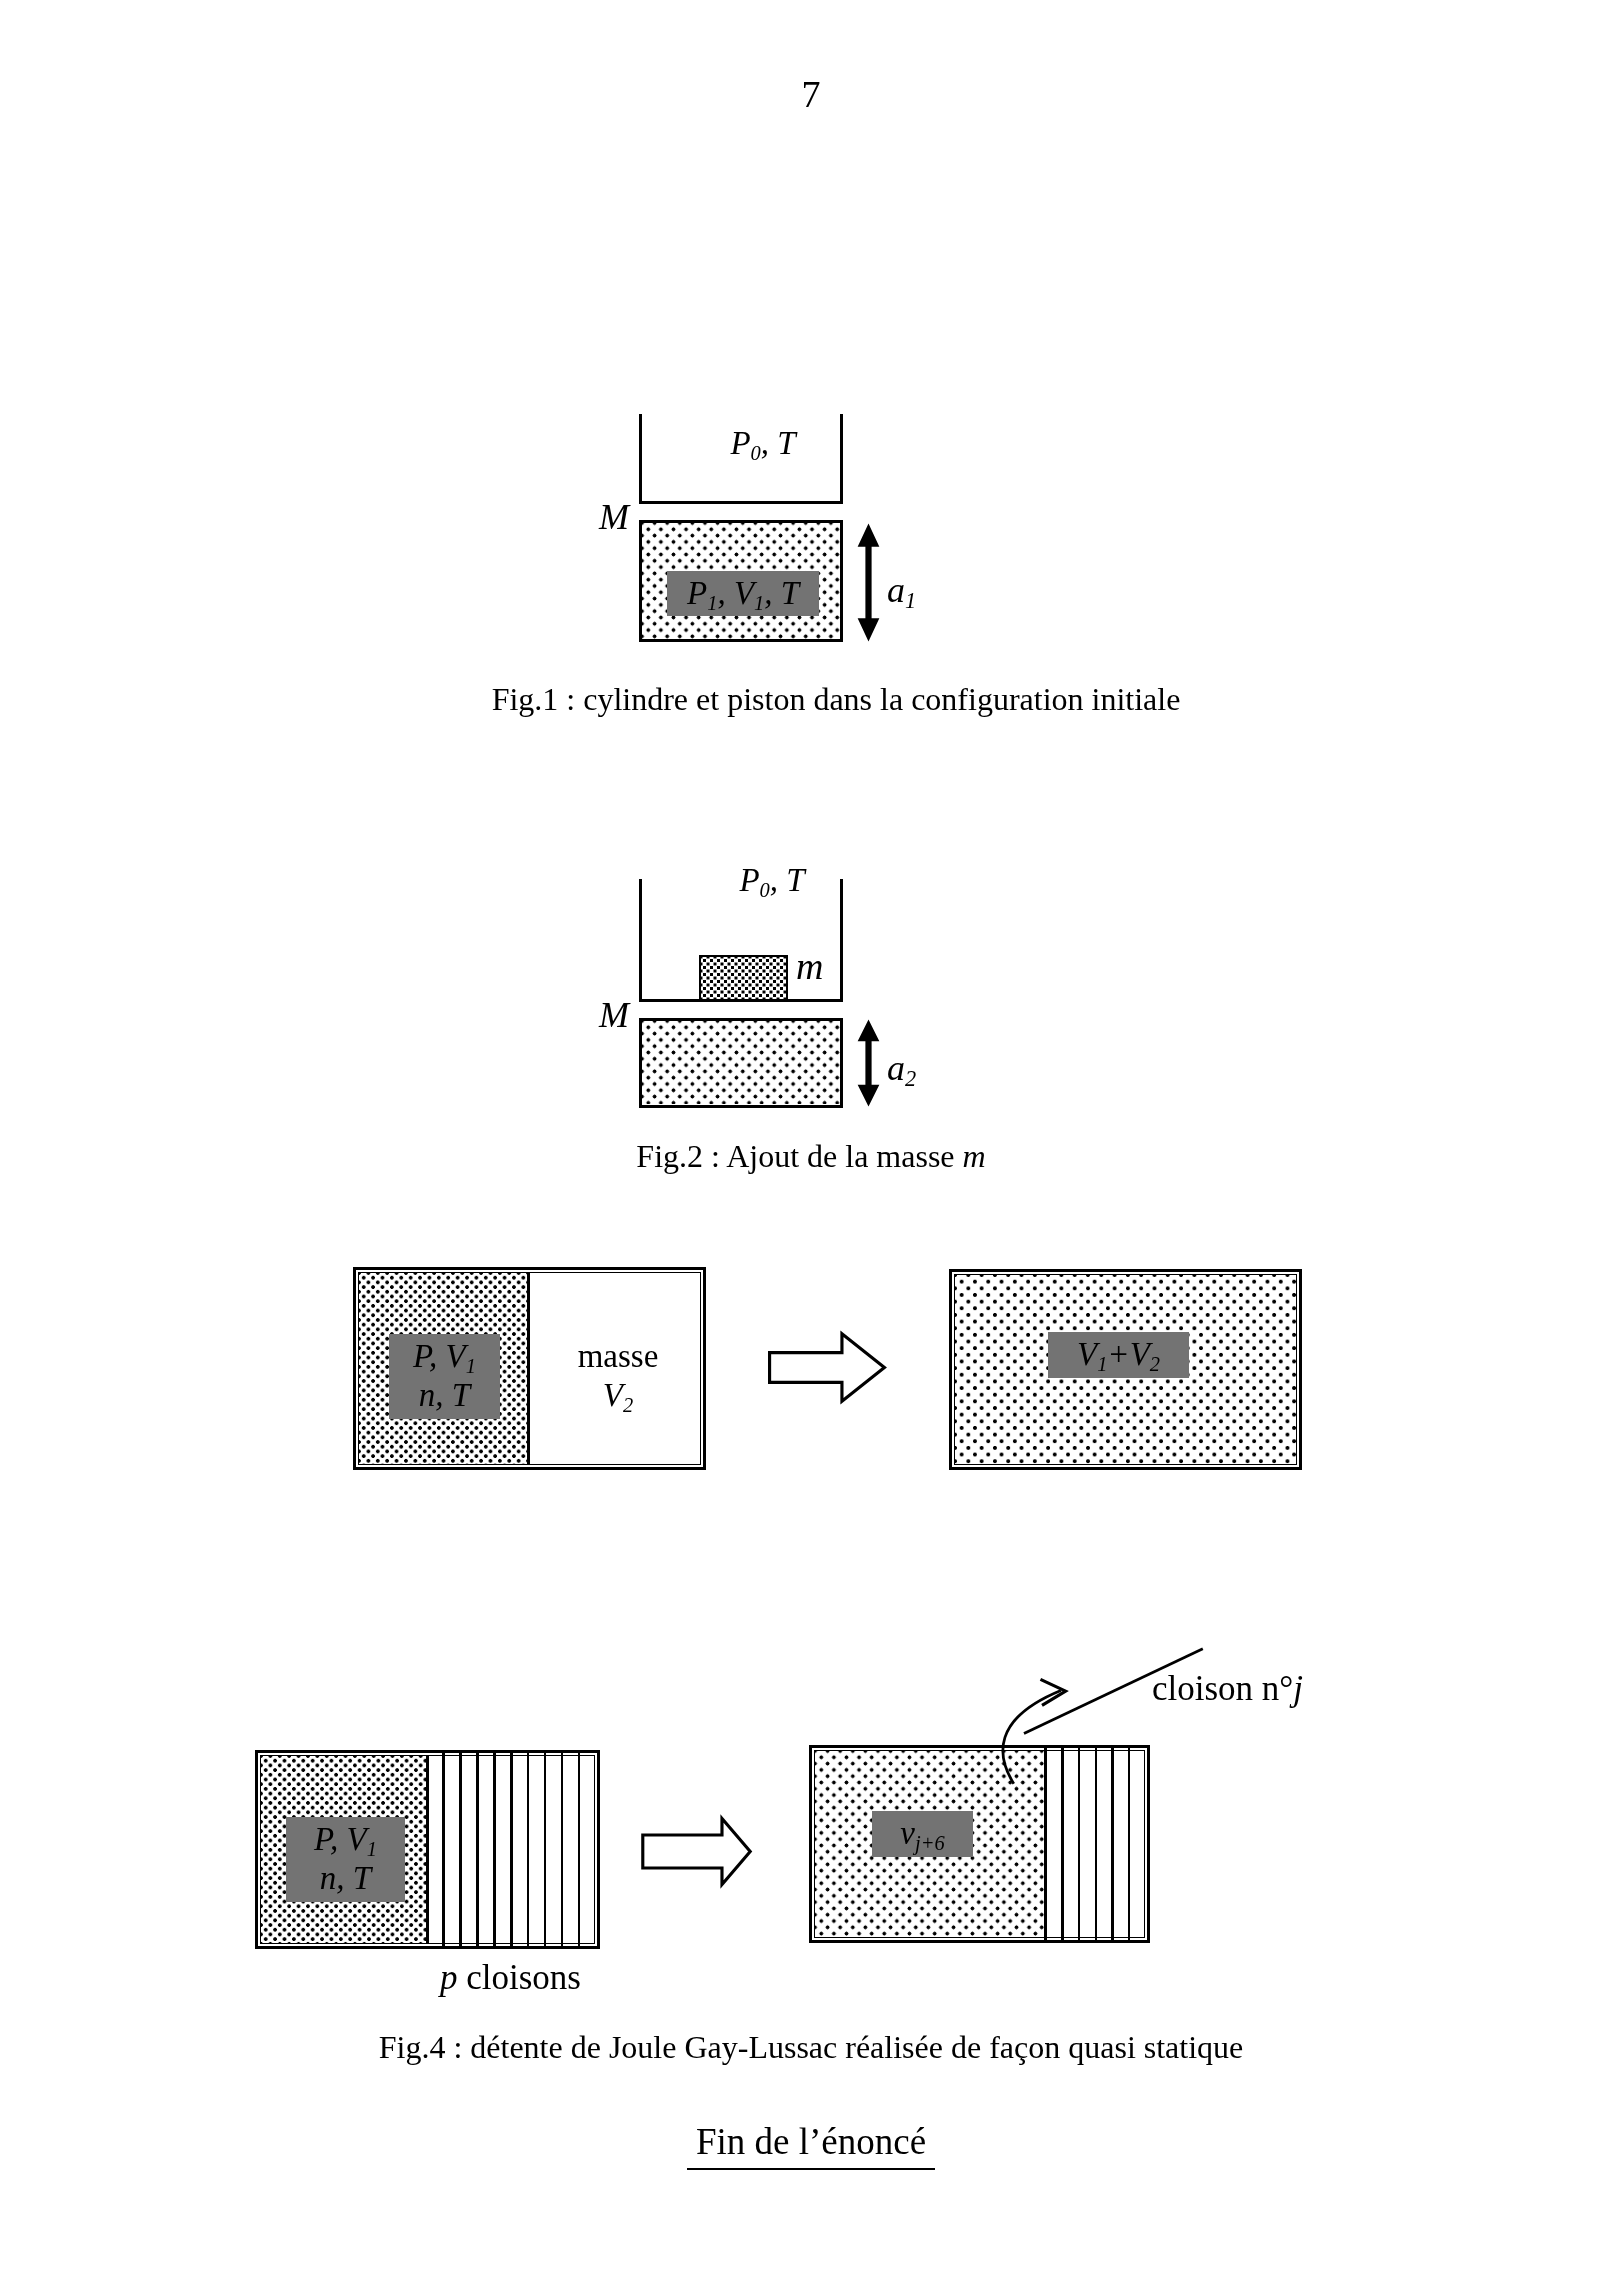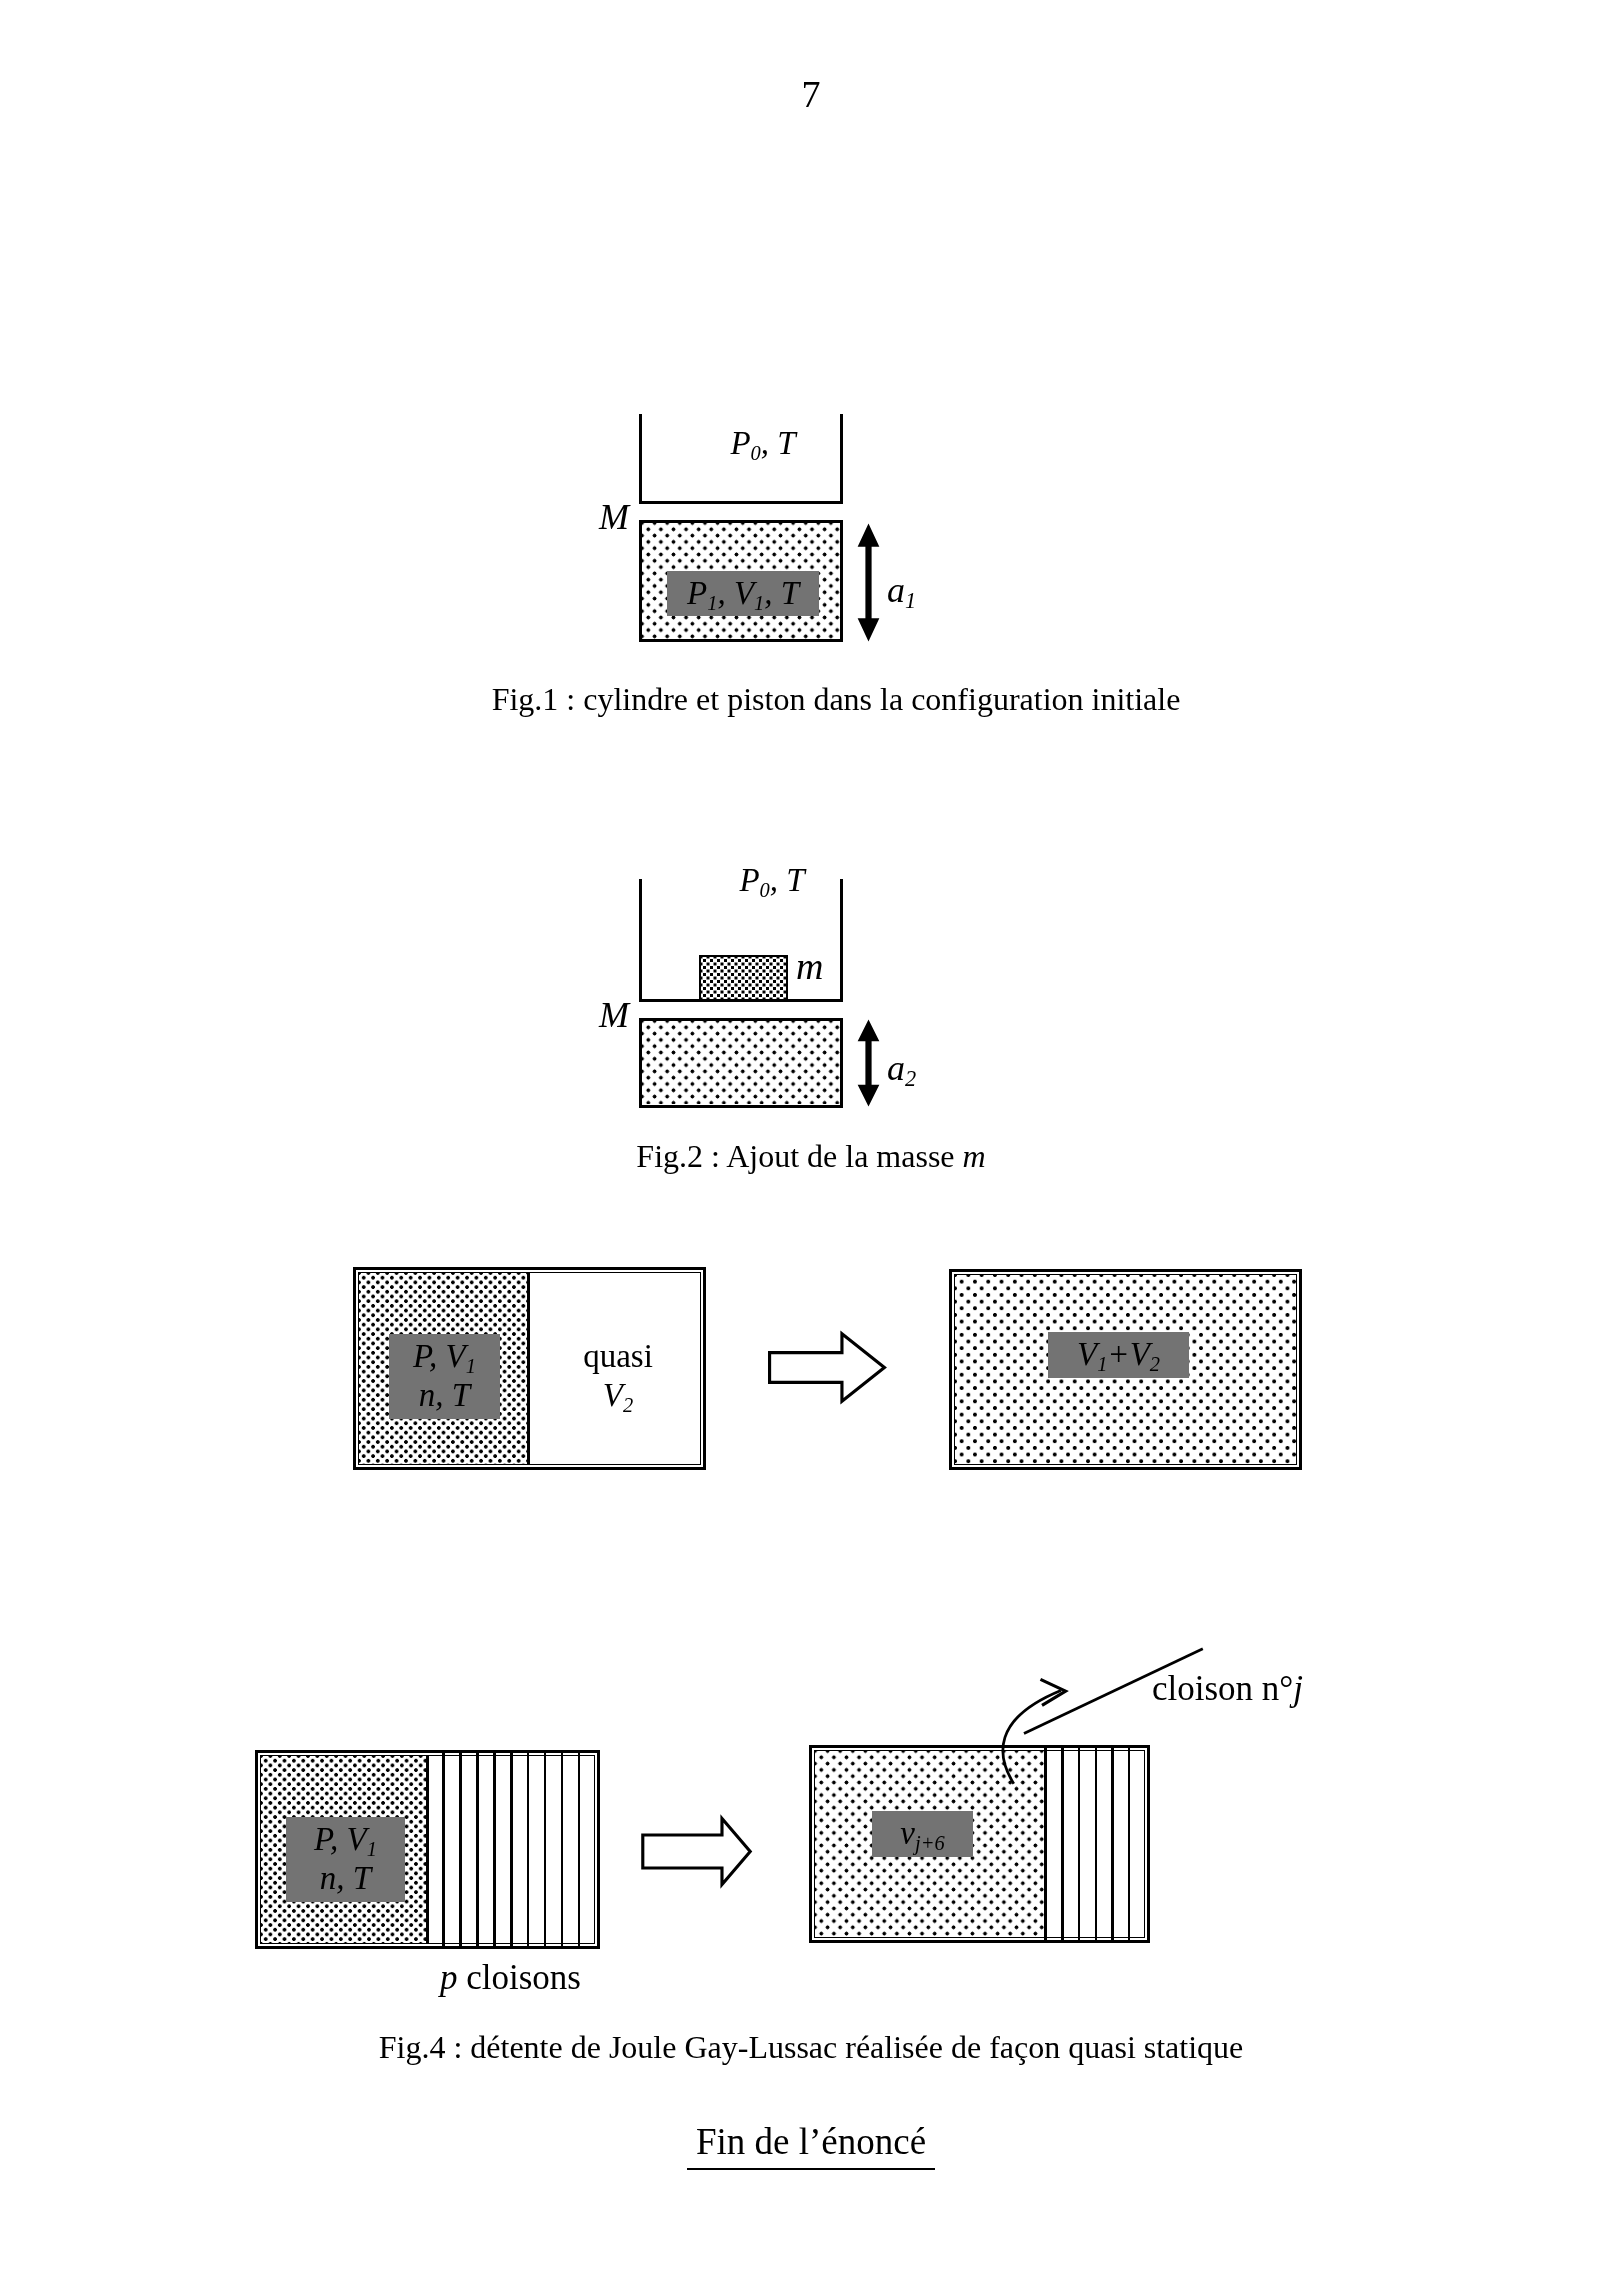--- a/index.html
+++ b/index.html
@@ -81,21 +81,21 @@
   </div>
 
   <div class="dbox" style="left:353px;top:1267px;width:353px;height:203px;">
     <div class="inner">
       <div class="abs dots-dense" style="left:0;top:0;width:168px;height:100%;border-right:3.1px solid #000;box-sizing:content-box;"></div>
       <div class="patch" style="left:30px;top:61px;width:107px;">
         <div><span class="it">P, </span><span class="it">V</span><sub>1</sub></div>
         <div class="it">n, T</div>
       </div>
       <div class="patch" style="left:198px;top:61px;width:118px;background:transparent;">
-        <div>quasi</div>
+        <div>masse</div>
         <div><span class="it">V</span><sub>2</sub></div>
       </div>
     </div>
   </div>
 
   <svg style="left:768px;top:1332px;" width="118" height="71" viewBox="0 0 150 90">
     <polygon points="2,26 94,26 94,2 148,45 94,88 94,64 2,64" fill="#fff" stroke="#000" stroke-width="4"></polygon>
   </svg>
 
   <div class="dbox" style="left:949px;top:1269px;width:353px;height:201px;">

